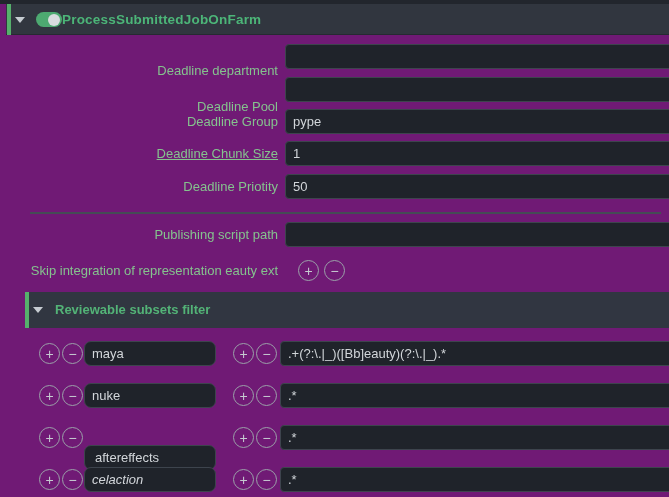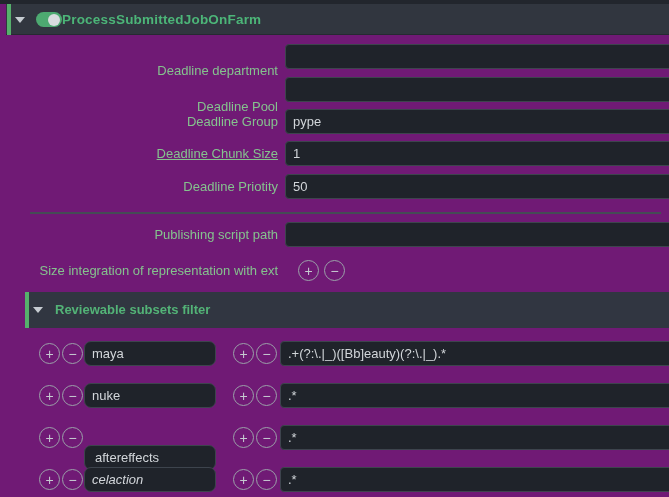--- a/index.html
+++ b/index.html
@@ -110,21 +110,21 @@
   <input class="text-input full-input" style="top: 141px;" value="1">
 
   <div class="field-label" style="top:174px;">Deadline Priotity</div>
   <input class="text-input full-input" style="top: 174px;" value="50">
 
   <div class="separator"></div>
 
   <div class="field-label" style="top:222px;">Publishing script path</div>
   <input class="text-input full-input" style="top: 222px;" value="">
 
-  <div class="field-label" style="top:258px;">Size integration of representation with ext</div>
+  <div class="field-label" style="top:258px;">Skip integration of representation eauty ext</div>
   <button class="circle-btn" style="left:298px; top:260px;">
       <span>+</span>
     </button>
   <button class="circle-btn" style="left:324px; top:260px;">
       <span>−</span>
     </button>
 
   <div class="section-band"></div>
   <div class="vbar section-bar"></div>
   <div class="arrow-down" style="left:33px; top:307px;"></div>

